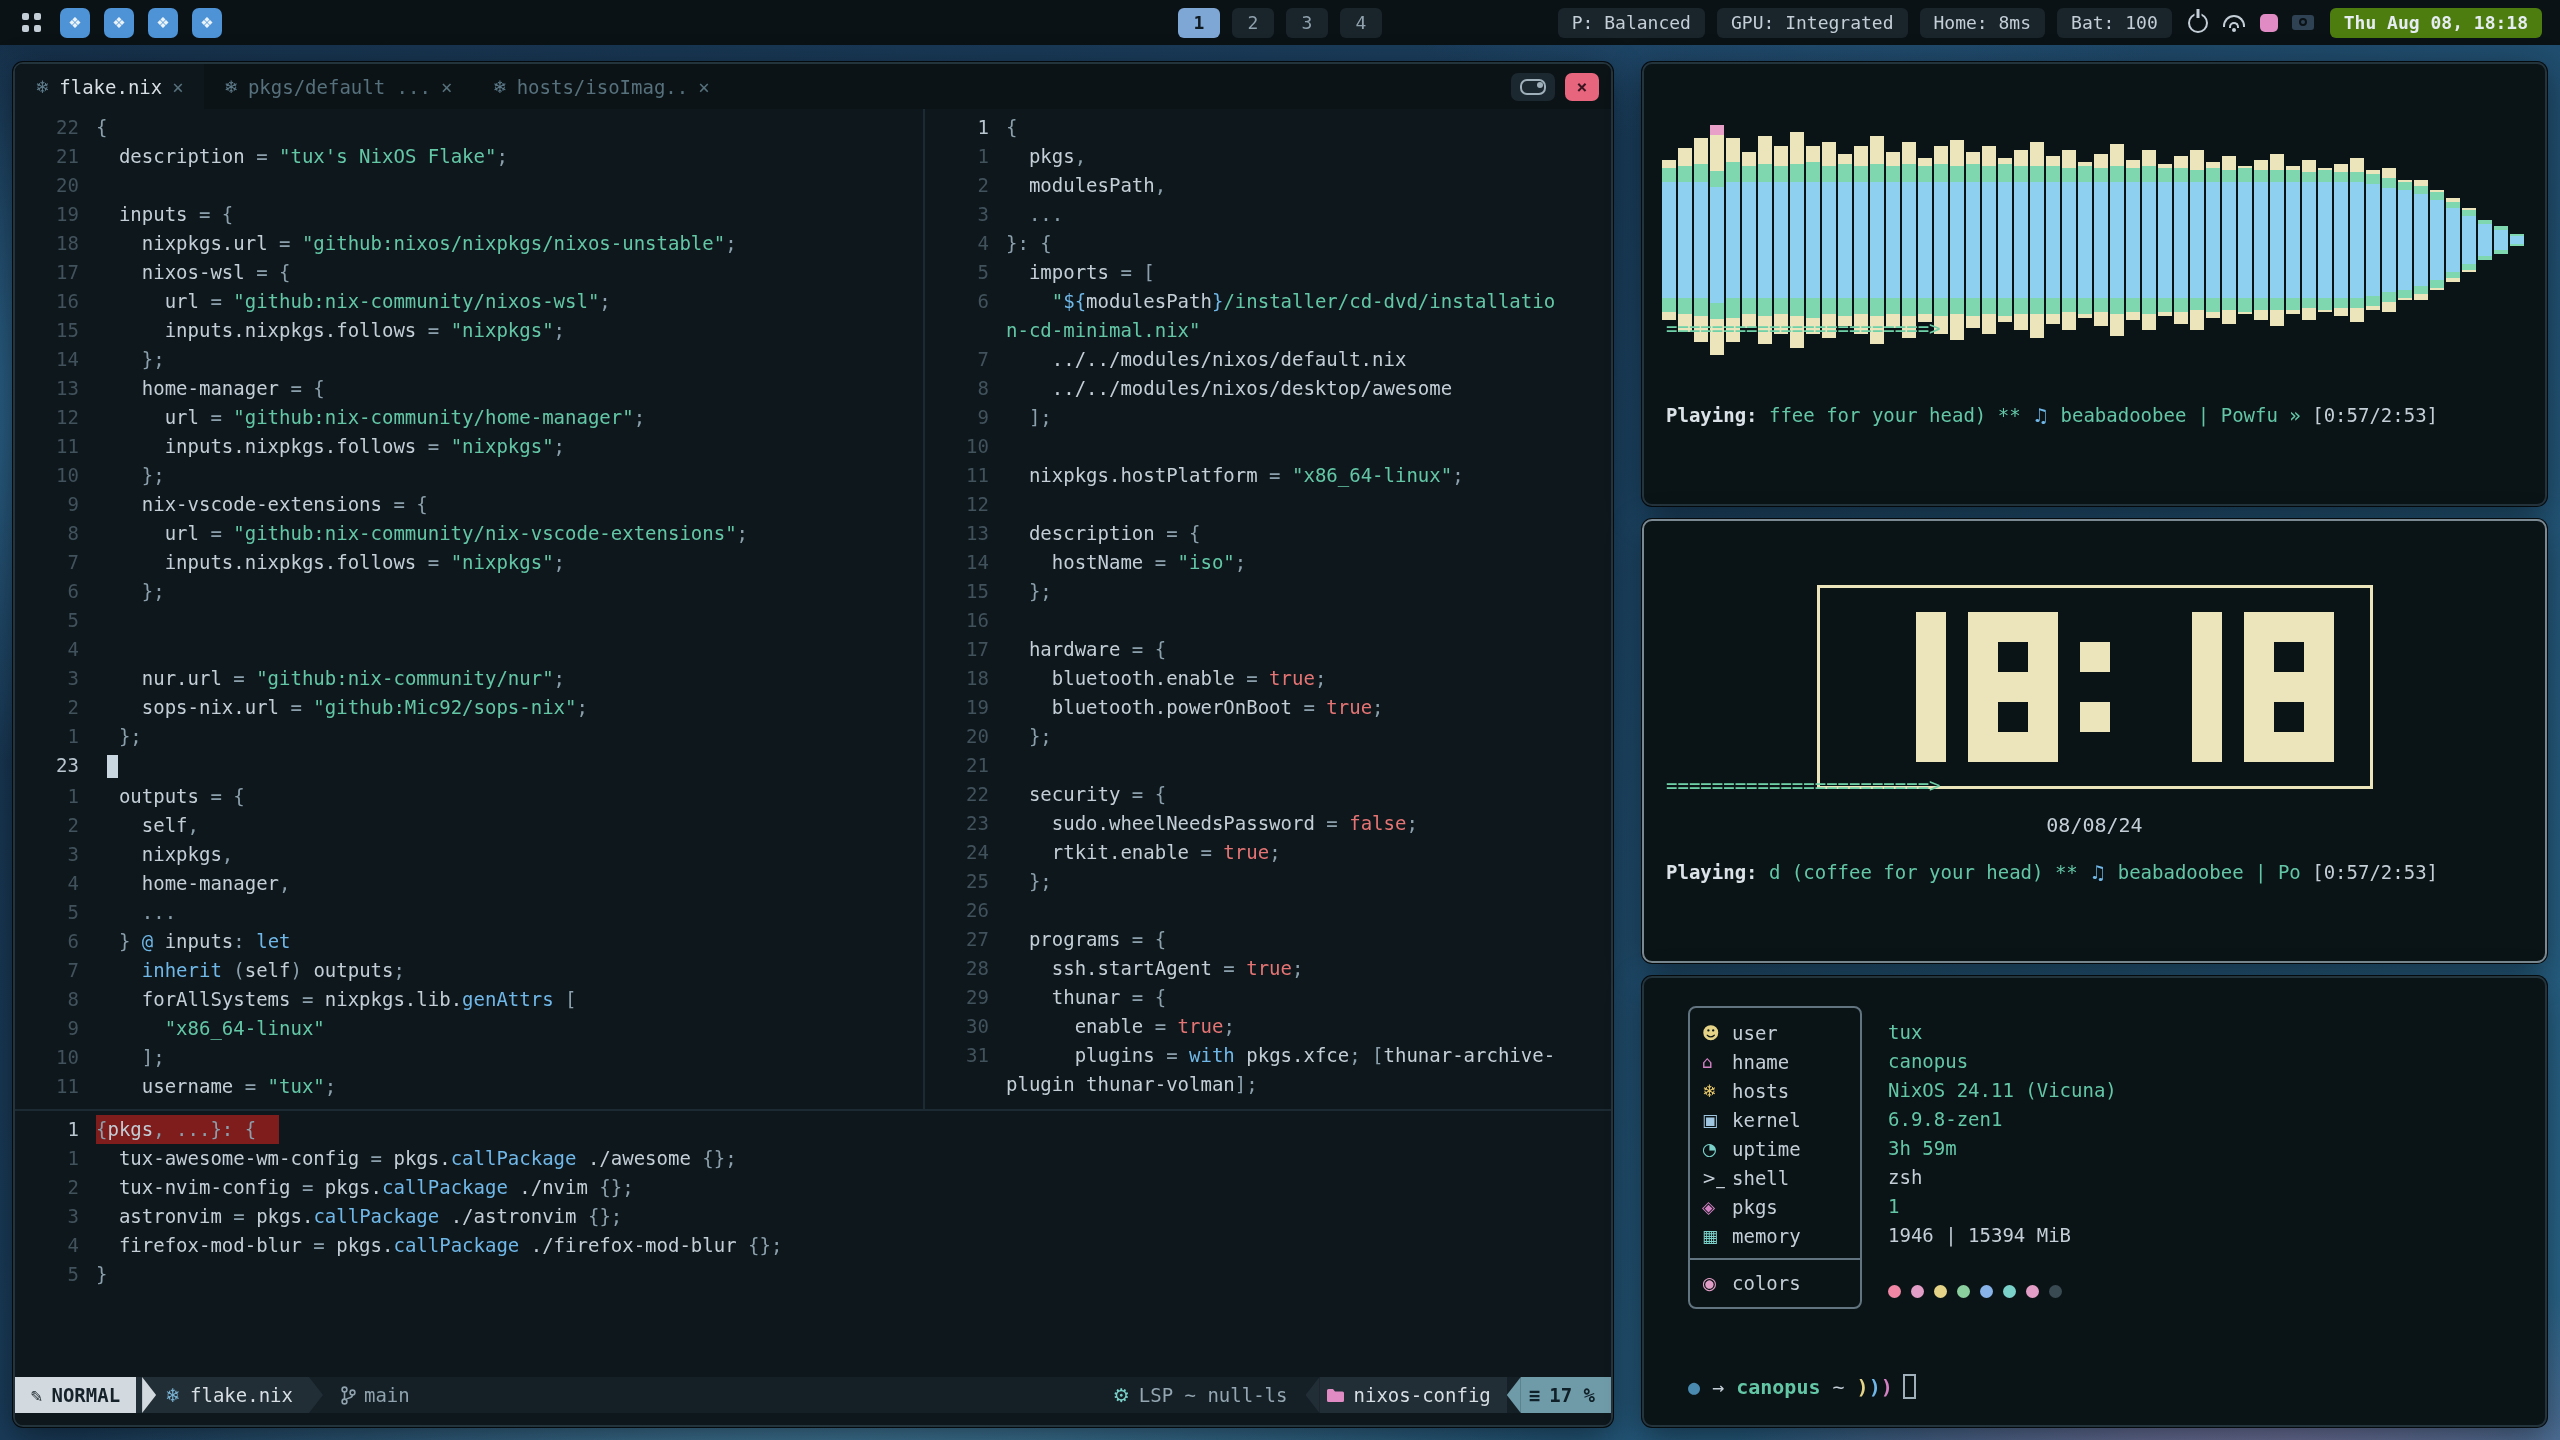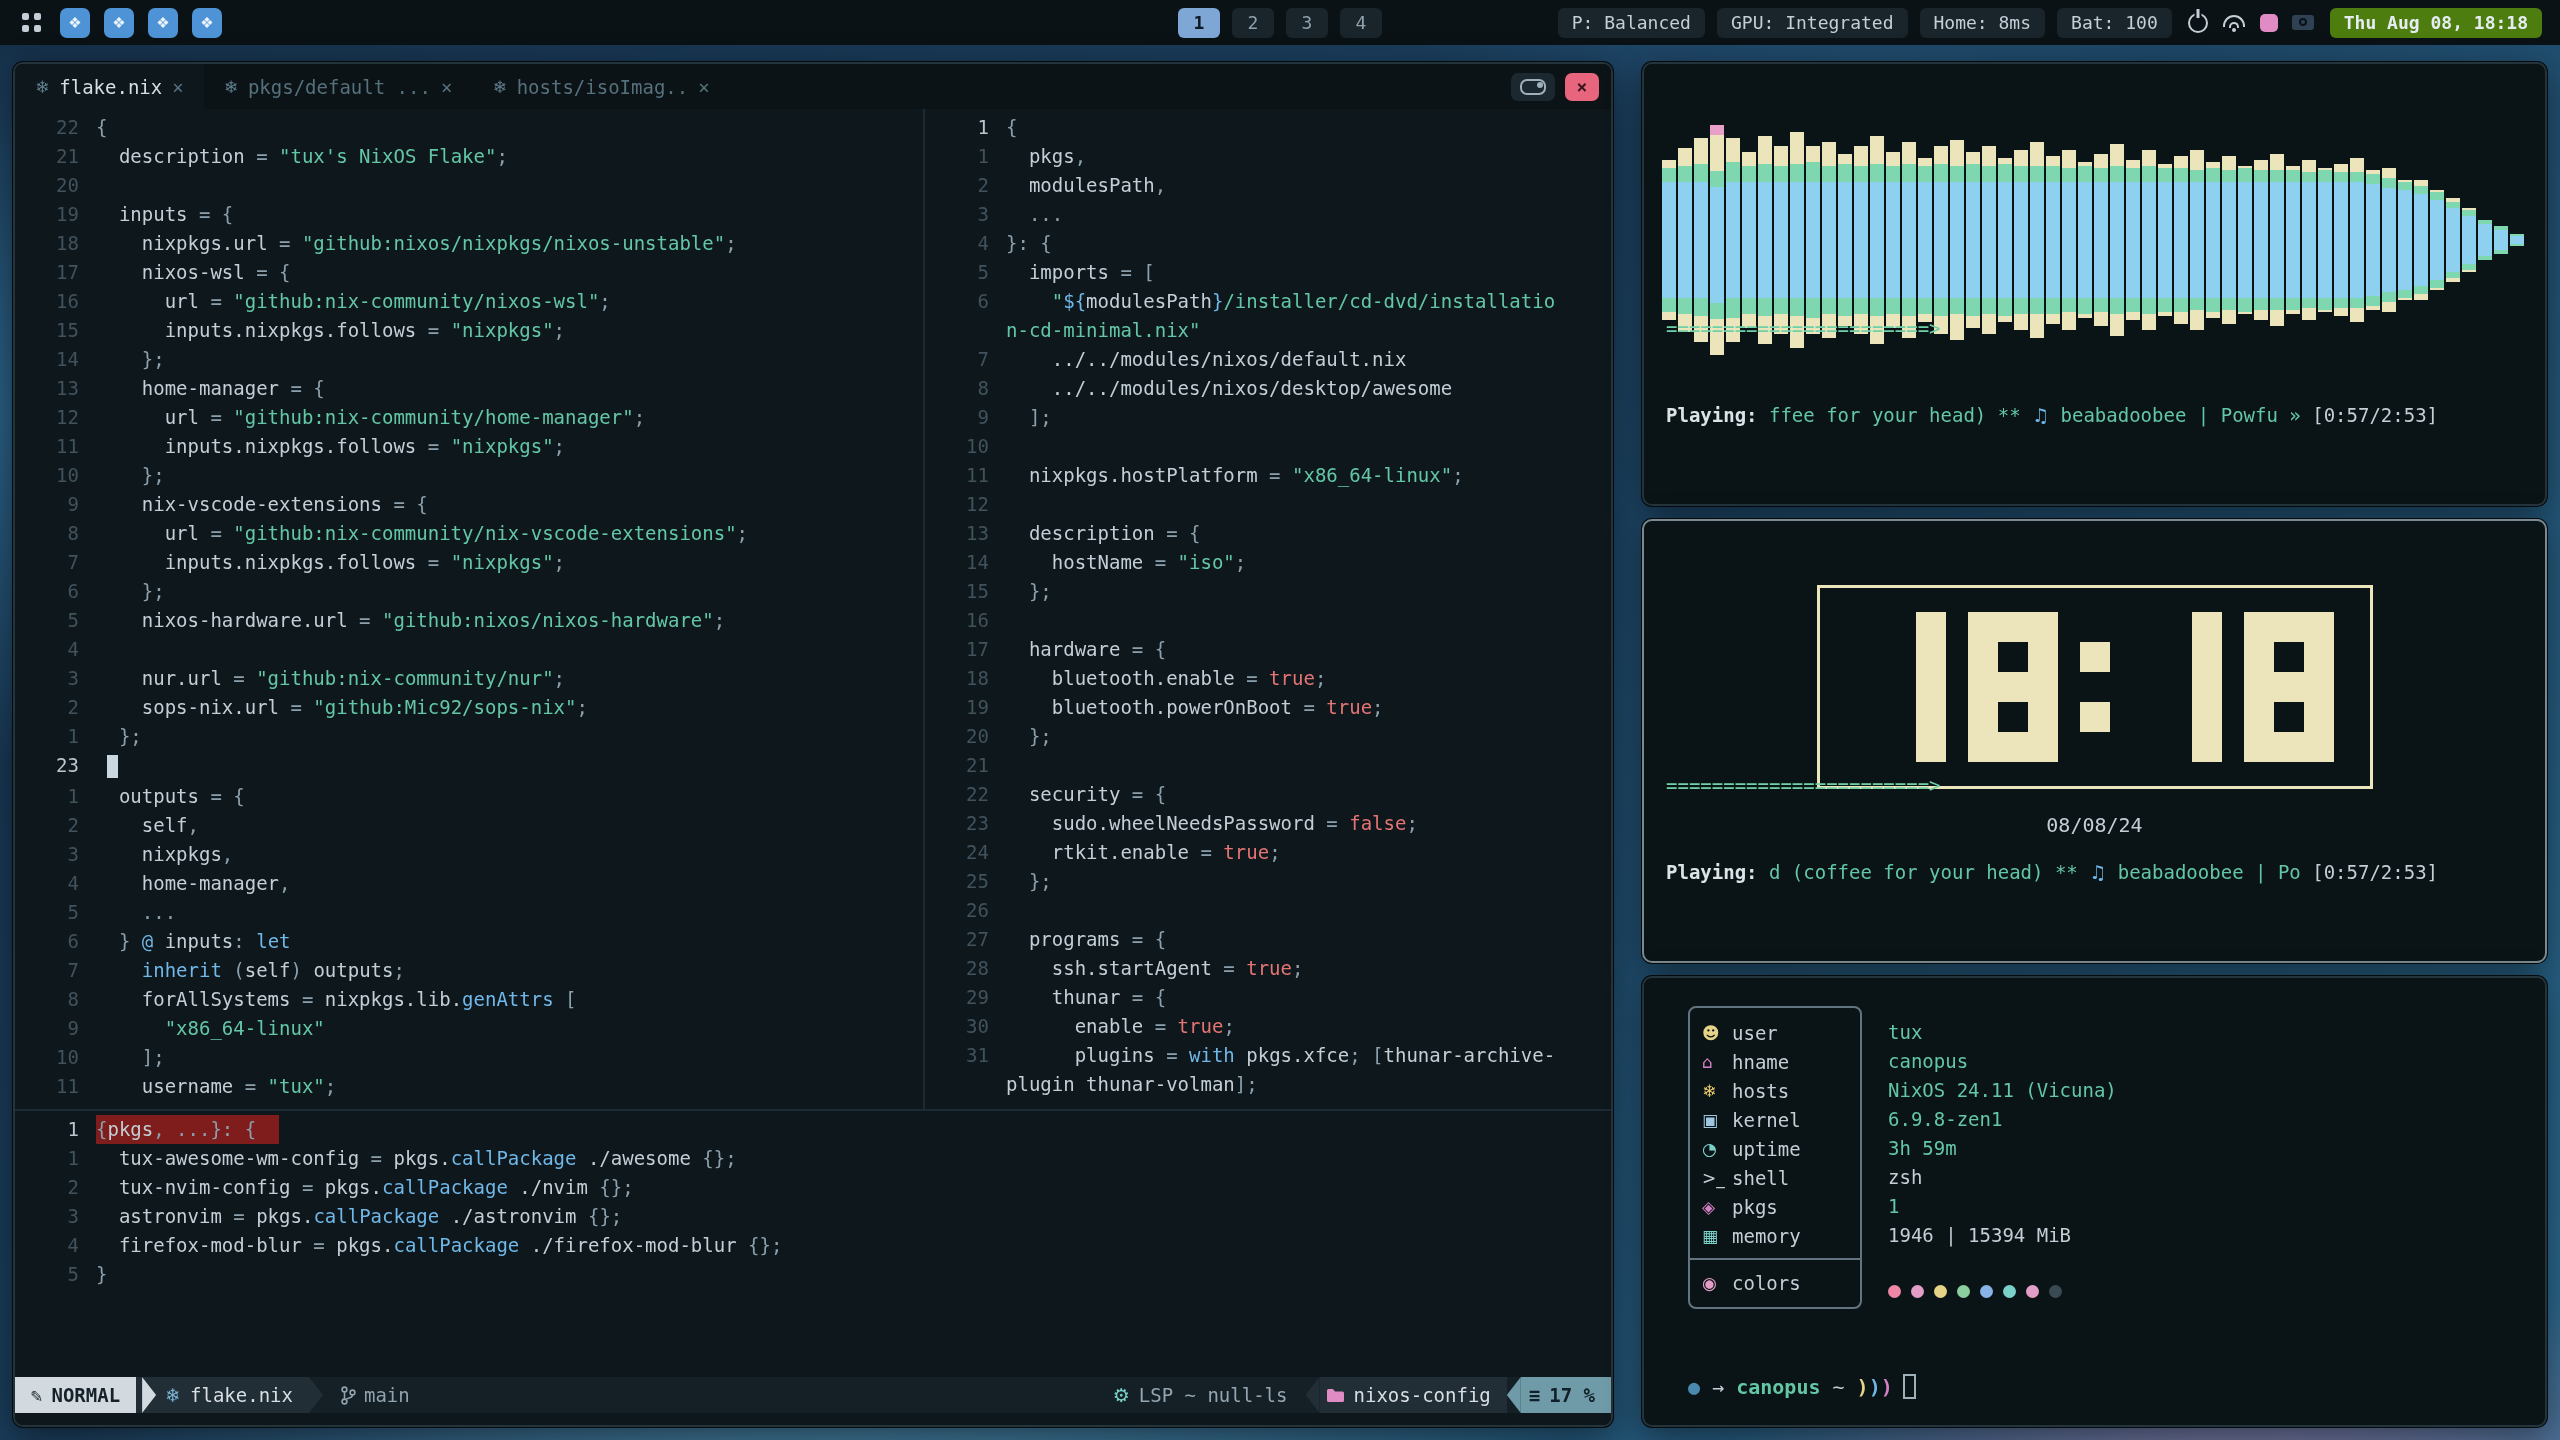--- a/index.html
+++ b/index.html
@@ -213,21 +213,21 @@
           <div class="cl"><span class="ln">15</span><span class="code"><span class="sg-t">      inputs.nixpkgs.follows </span><span class="sg-p">= </span><span class="sg-s">"nixpkgs"</span><span class="sg-p">;</span></span></div>
           <div class="cl"><span class="ln">14</span><span class="code"><span class="sg-p">    };</span></span></div>
           <div class="cl"><span class="ln">13</span><span class="code"><span class="sg-t">    home-manager </span><span class="sg-p">= {</span></span></div>
           <div class="cl"><span class="ln">12</span><span class="code"><span class="sg-t">      url </span><span class="sg-p">= </span><span class="sg-s">"github:nix-community/home-manager"</span><span class="sg-p">;</span></span></div>
           <div class="cl"><span class="ln">11</span><span class="code"><span class="sg-t">      inputs.nixpkgs.follows </span><span class="sg-p">= </span><span class="sg-s">"nixpkgs"</span><span class="sg-p">;</span></span></div>
           <div class="cl"><span class="ln">10</span><span class="code"><span class="sg-p">    };</span></span></div>
           <div class="cl"><span class="ln">9</span><span class="code"><span class="sg-t">    nix-vscode-extensions </span><span class="sg-p">= {</span></span></div>
           <div class="cl"><span class="ln">8</span><span class="code"><span class="sg-t">      url </span><span class="sg-p">= </span><span class="sg-s">"github:nix-community/nix-vscode-extensions"</span><span class="sg-p">;</span></span></div>
           <div class="cl"><span class="ln">7</span><span class="code"><span class="sg-t">      inputs.nixpkgs.follows </span><span class="sg-p">= </span><span class="sg-s">"nixpkgs"</span><span class="sg-p">;</span></span></div>
           <div class="cl"><span class="ln">6</span><span class="code"><span class="sg-p">    };</span></span></div>
-          <div class="cl"><span class="ln">5</span><span class="code"><span class="sg-t">    nixos-hardware.url </span><span class="sg-p">= </span><span class="sg-s">"github:nixos/nixos-hardware"</span><span class="sg-p">;</span></span></div>
+          <div class="cl"><span class="ln">5</span></div>
           <div class="cl"><span class="ln">4</span></div>
           <div class="cl"><span class="ln">3</span><span class="code"><span class="sg-t">    nur.url </span><span class="sg-p">= </span><span class="sg-s">"github:nix-community/nur"</span><span class="sg-p">;</span></span></div>
           <div class="cl"><span class="ln">2</span><span class="code"><span class="sg-t">    sops-nix.url </span><span class="sg-p">= </span><span class="sg-s">"github:Mic92/sops-nix"</span><span class="sg-p">;</span></span></div>
           <div class="cl"><span class="ln">1</span><span class="code"><span class="sg-p">  };</span></span></div>
           <div class="cl cur"><span class="ln">23</span><span class="code"><span class="curblock" style="margin-left: 1ch;"></span></span></div>
           <div class="cl"><span class="ln">1</span><span class="code"><span class="sg-t">  outputs </span><span class="sg-p">= {</span></span></div>
           <div class="cl"><span class="ln">2</span><span class="code"><span class="sg-t">    self</span><span class="sg-p">,</span></span></div>
           <div class="cl"><span class="ln">3</span><span class="code"><span class="sg-t">    nixpkgs</span><span class="sg-p">,</span></span></div>
           <div class="cl"><span class="ln">4</span><span class="code"><span class="sg-t">    home-manager</span><span class="sg-p">,</span></span></div>
           <div class="cl"><span class="ln">5</span><span class="code"><span class="sg-p">    ...</span></span></div>

